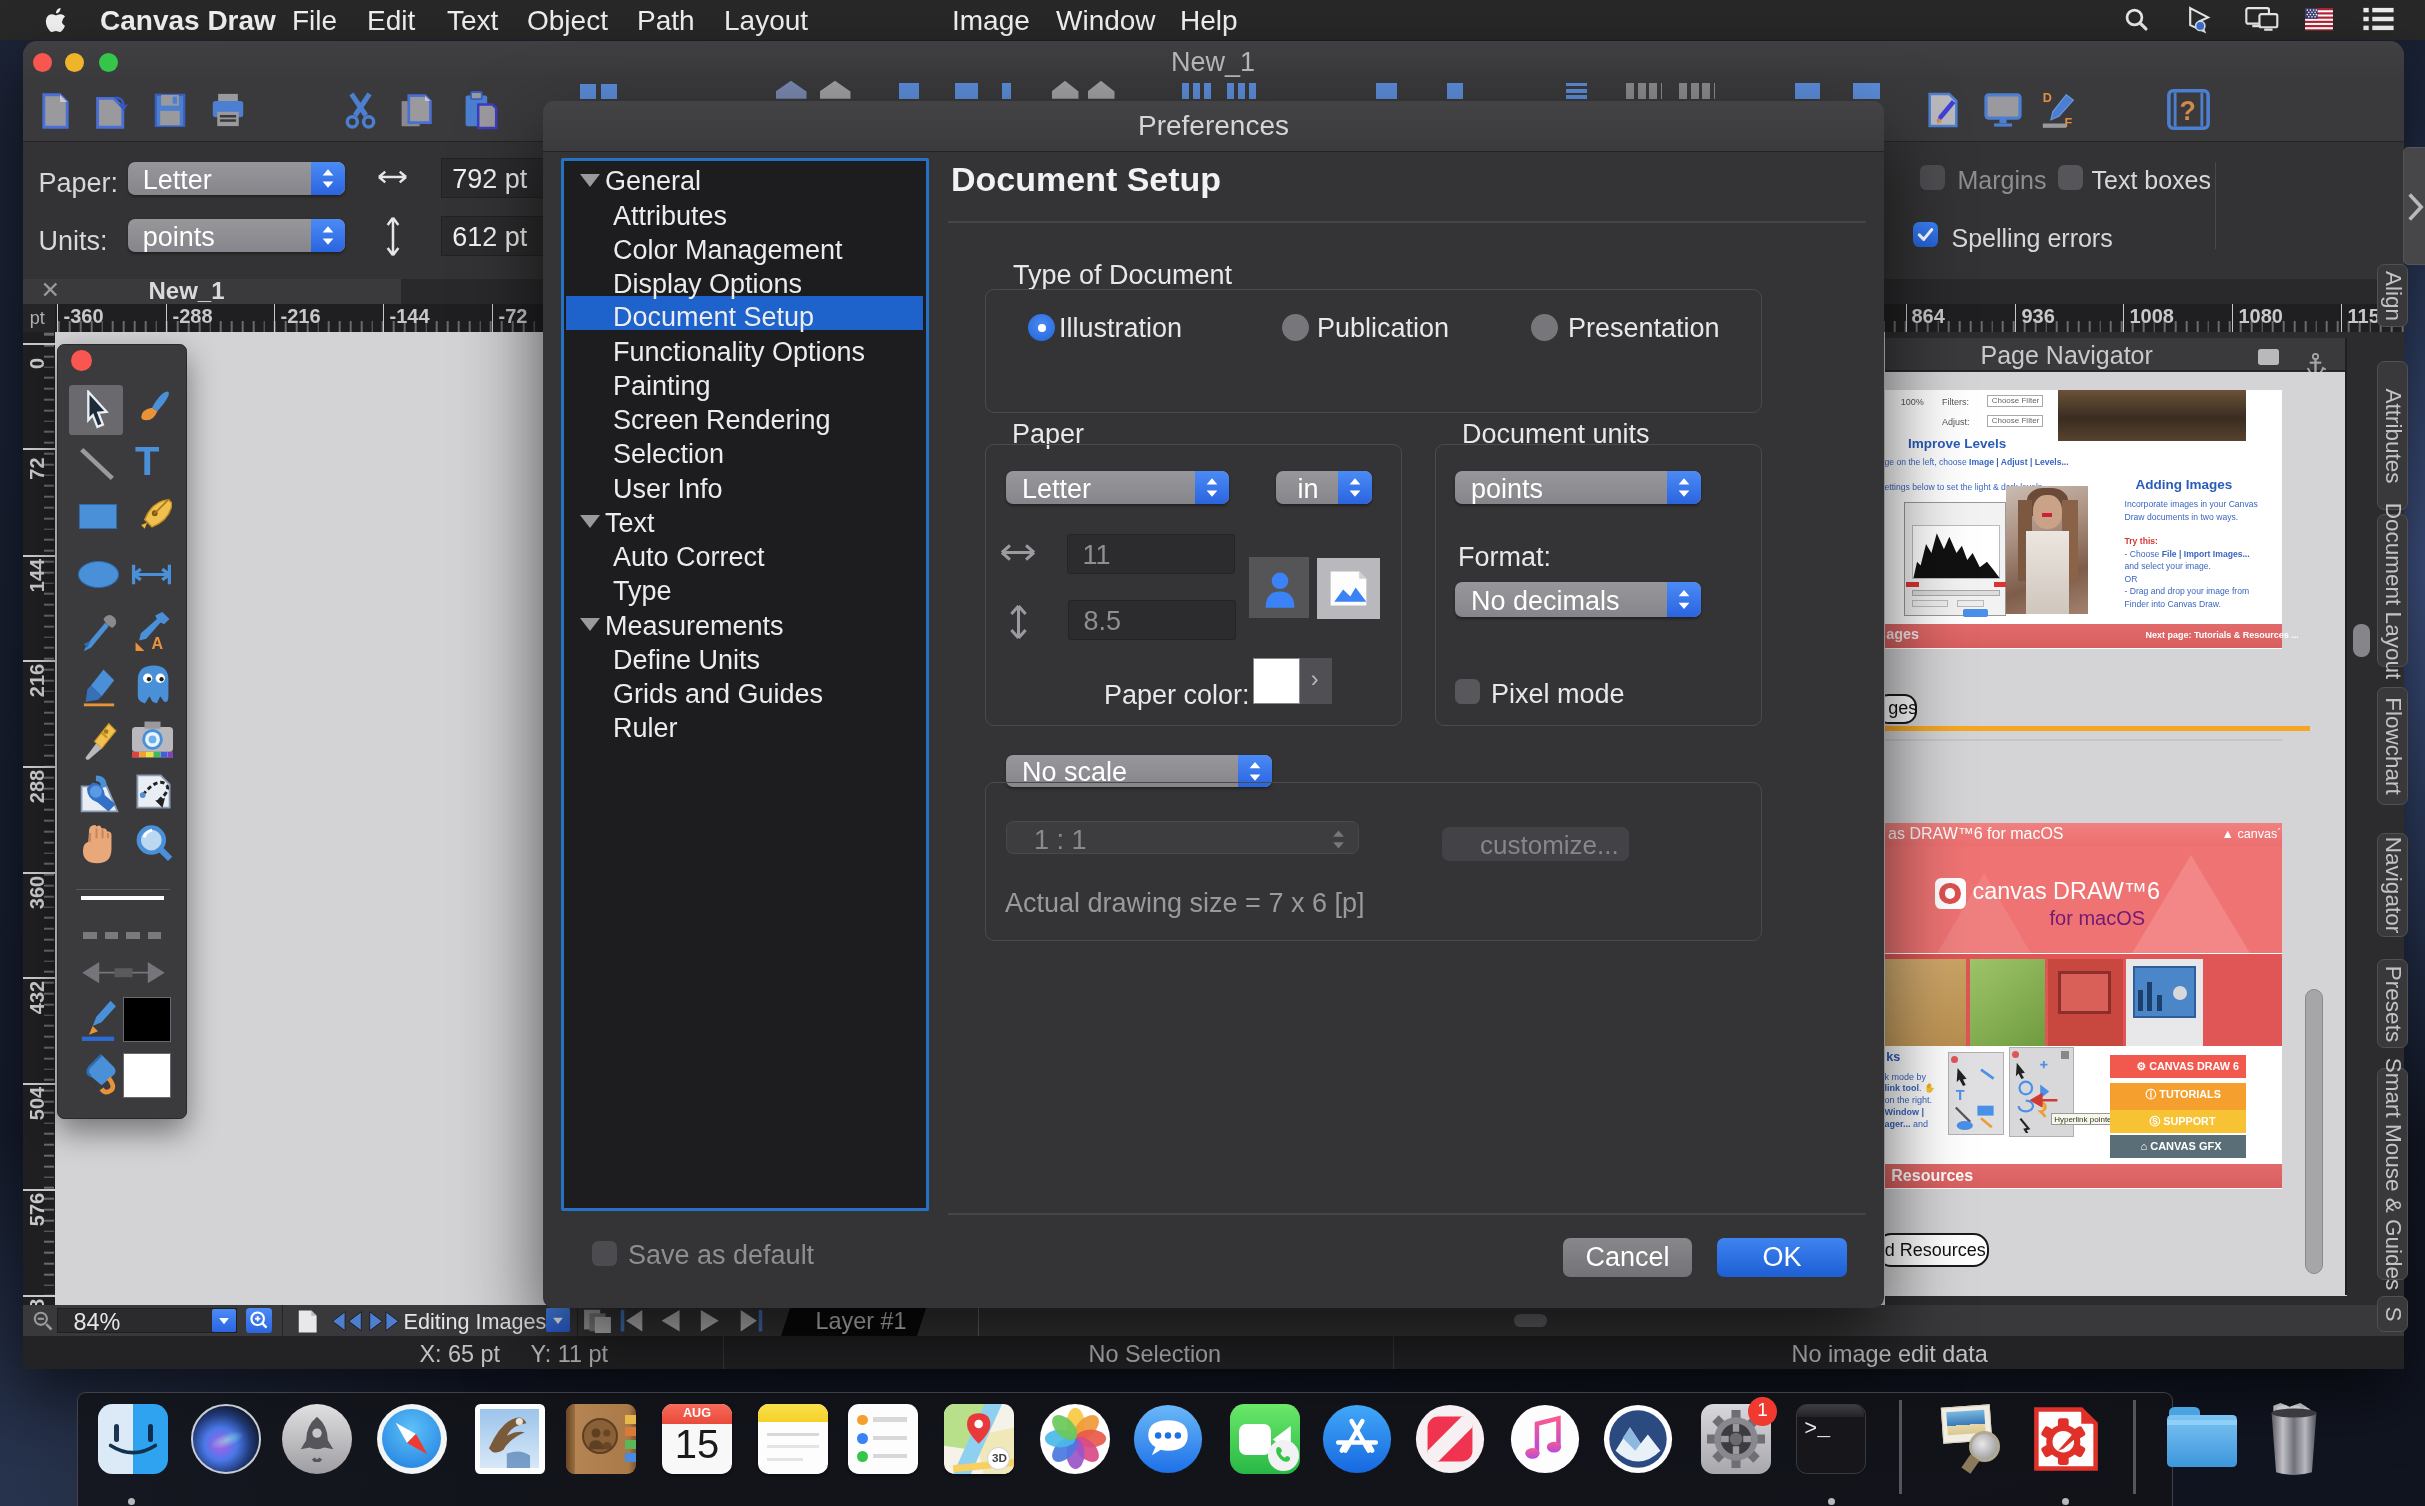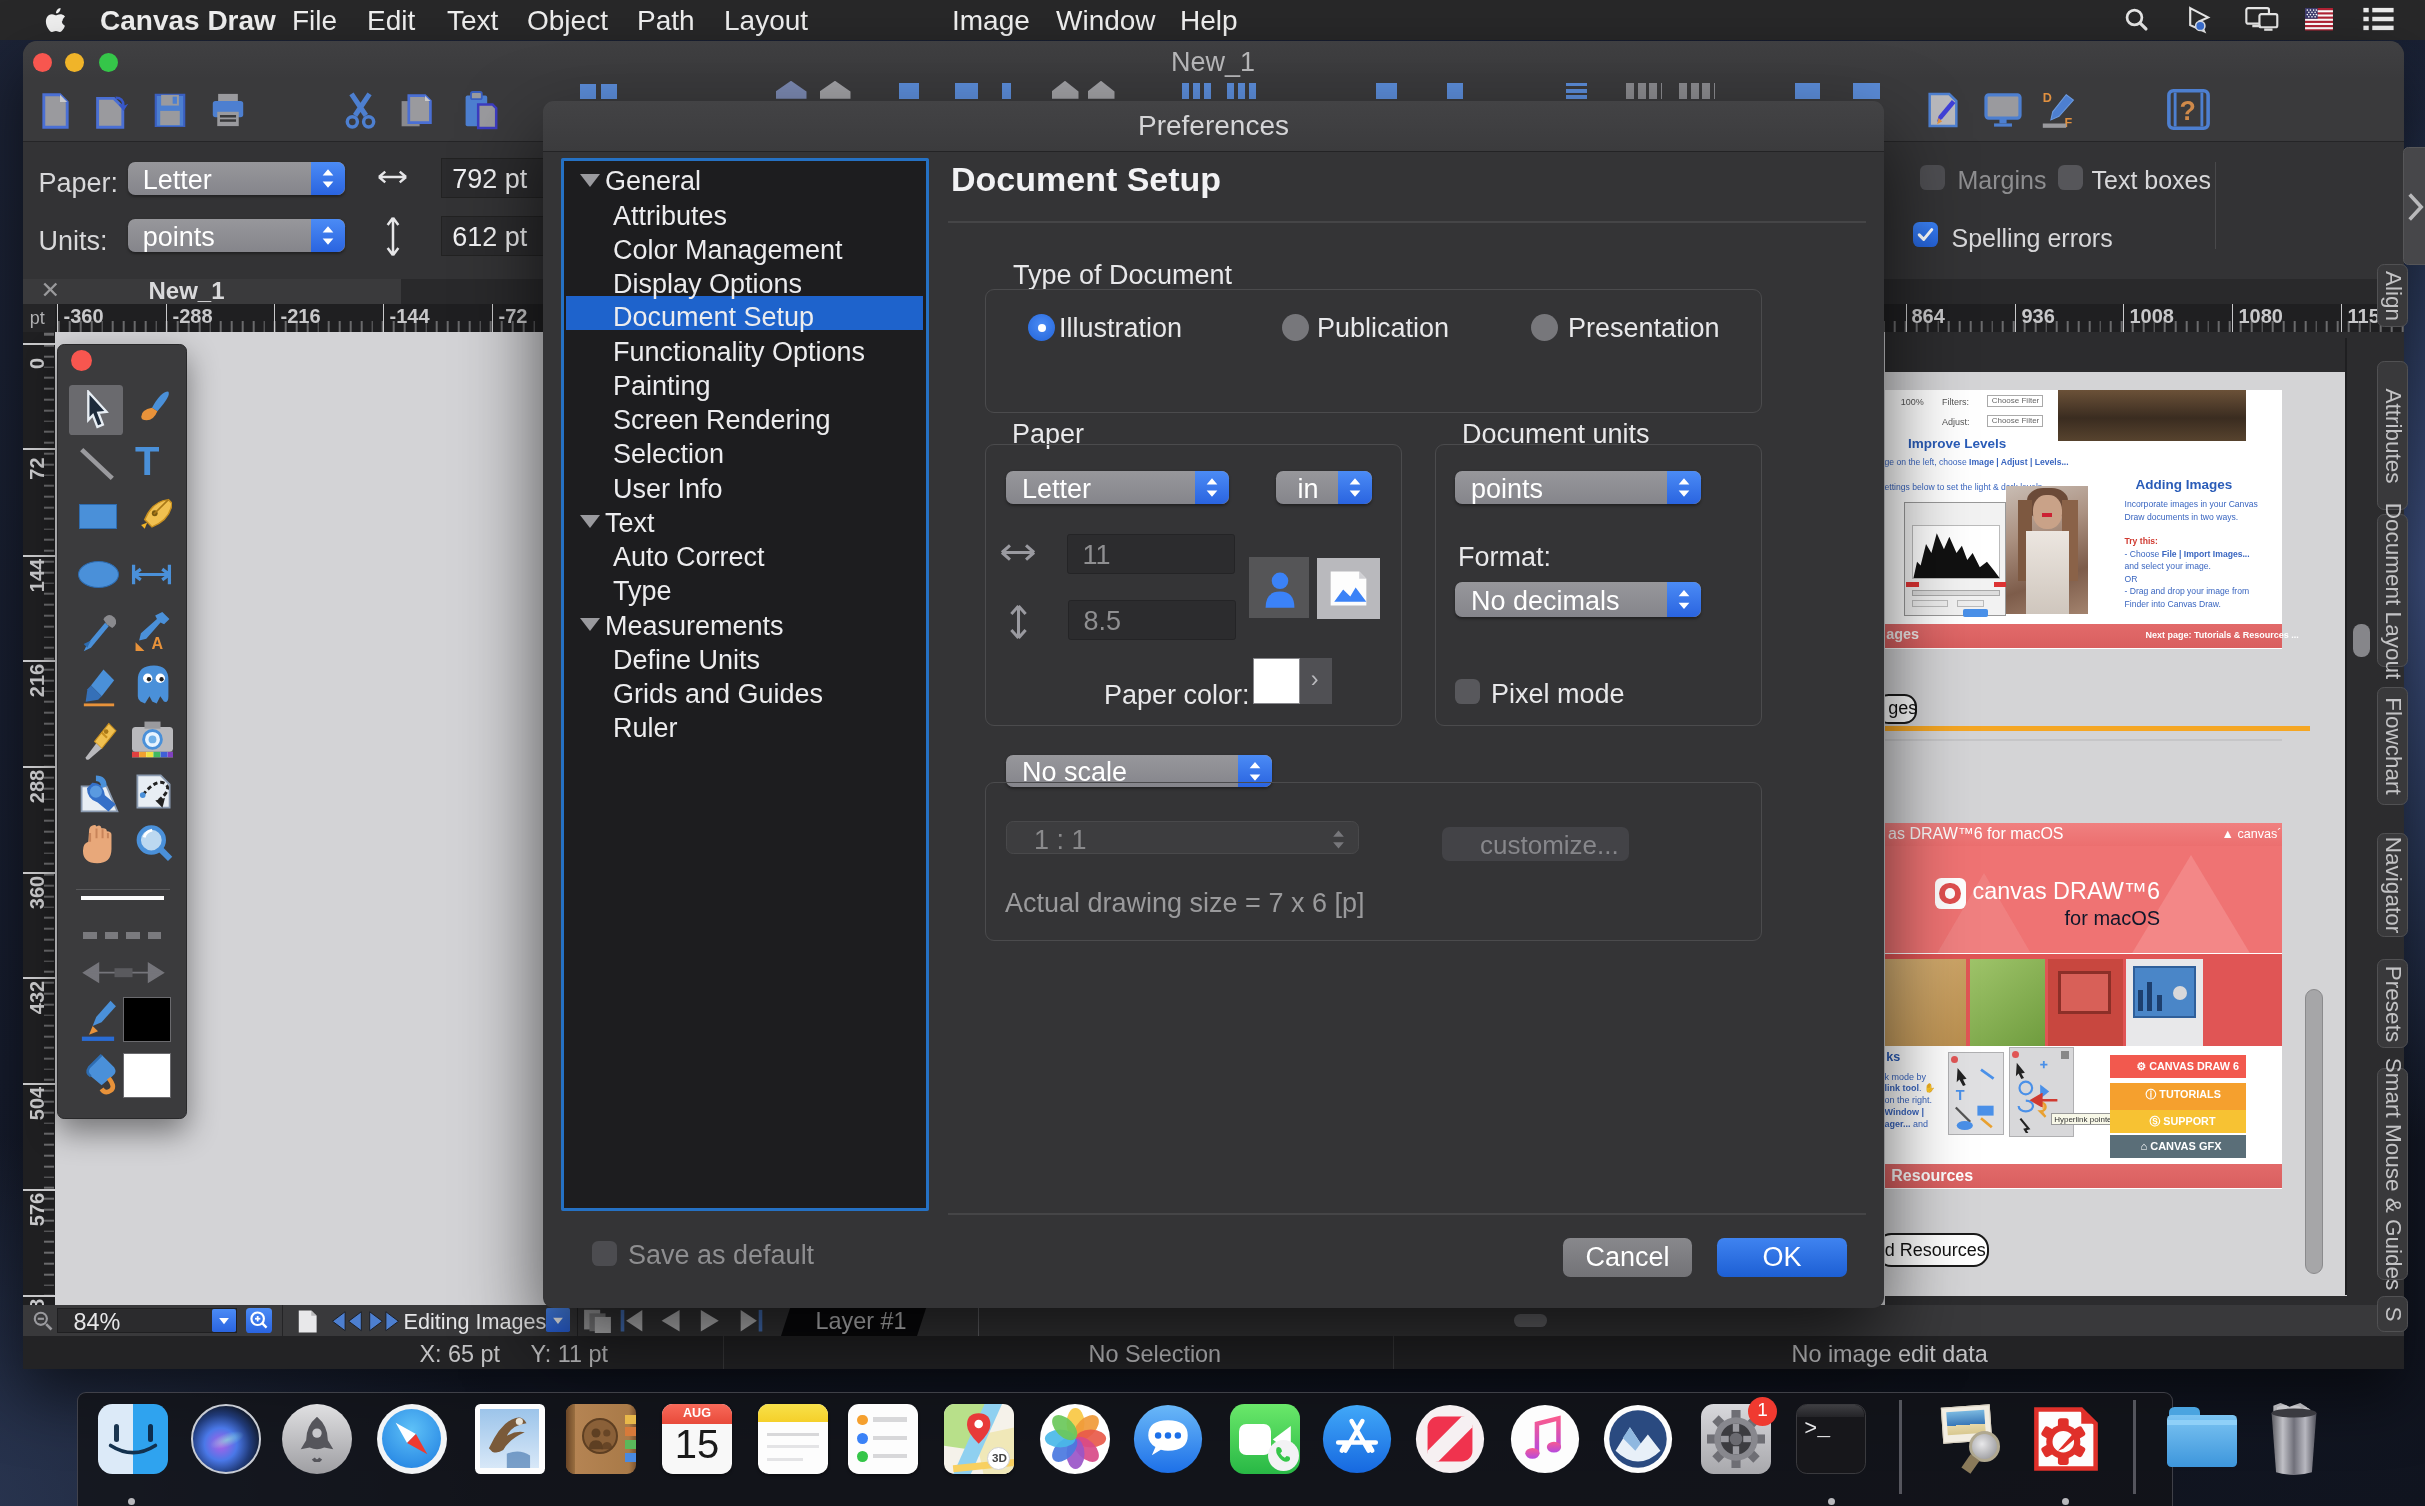--- a/index.html
+++ b/index.html
@@ -335,20 +335,30 @@
       <span class="abs" style="left:-14.4px;top:654px;font-size:20px;font-weight:bold;color:#c8c8ca;display:inline-block;width:58px;text-align:center;transform:rotate(-90deg);">432</span>
       <div class="abs" style="left:0;top:751px;width:32px;height:1.8px;background:#c8c8ca;"></div>
       <span class="abs" style="left:-14.4px;top:760px;font-size:20px;font-weight:bold;color:#c8c8ca;display:inline-block;width:58px;text-align:center;transform:rotate(-90deg);">504</span>
       <div class="abs" style="left:0;top:857px;width:32px;height:1.8px;background:#c8c8ca;"></div>
       <span class="abs" style="left:-14.4px;top:866px;font-size:20px;font-weight:bold;color:#c8c8ca;display:inline-block;width:58px;text-align:center;transform:rotate(-90deg);">576</span>
       <div class="abs" style="left:0;top:963px;width:32px;height:1.8px;background:#c8c8ca;"></div>
       <span class="abs" style="left:-14.4px;top:972px;font-size:20px;font-weight:bold;color:#c8c8ca;display:inline-block;width:58px;text-align:center;transform:rotate(-90deg);">648</span>
     </div>
     <div class="abs" id="canvas"></div>
     <div class="abs" id="panelarea">
+      <div class="abs" style="left:0;top:6.3px;width:462px;height:33px;background:#3a3a3c;border-bottom:1.8px solid #242426;">
+        <span style="position:absolute;left:96px;top:2.7px;font-size:25px;color:#c9c9cb;">Page Navigator</span>
+        <div style="position:absolute;left:373px;top:10.8px;width:21px;height:16px;background:#b9b9bb;border-radius:2.7px;"></div>
+        <svg style="position:absolute;left:420px;top:13.5px;" width="21" height="24" viewBox="0 0 23 27">
+          <circle cx="11.5" cy="5" r="3" fill="none" stroke="#a6a6a8" stroke-width="2"></circle>
+          <line x1="11.5" y1="8" x2="11.5" y2="24" stroke="#a6a6a8" stroke-width="2.6"></line>
+          <line x1="5" y1="12" x2="18" y2="12" stroke="#a6a6a8" stroke-width="2.4"></line>
+          <path d="M3 18 q2 7 8.5 7 q6.5 0 8.5-7 l3 2" stroke="#a6a6a8" stroke-width="2.2" fill="none"></path>
+        </svg>
+      </div>
       <div class="abs" style="left:0;top:40px;width:462px;height:924px;background:#d4d4d6;overflow:hidden;">
 
         <div class="abs" style="left:0;top:18px;width:397px;height:259px;background:#ffffff;">
           <div class="abs" style="left:3.6px;top:4.5px;width:162px;height:38px;">
             <span style="position:absolute;left:12.6px;top:2.7px;font-size:9px;color:#555;">100%</span>
             <span style="position:absolute;left:54px;top:2.7px;font-size:9px;color:#555;">Filters:</span>
             <div style="position:absolute;left:99px;top:0px;width:56px;height:12.6px;border:0.9px solid #aaa;font-size:8px;color:#666;">
               <span style="position:absolute;left:3.6px;top:0.9px;">Choose Filter</span>
             </div>
             <span style="position:absolute;left:54px;top:22.5px;font-size:9px;color:#555;">Adjust:</span>
@@ -408,21 +418,21 @@
             <span style="position:absolute;left:337px;top:3.6px;font-size:12.6px;color:#fff;white-space:nowrap;">▲ canvas´</span>
           </div>
           <div class="abs" style="left:0;top:23.4px;width:397px;height:107px;background:#ef7373;overflow:hidden;">
             <div style="position:absolute;left:36px;top:27px;width:0;height:0;border-left:63px solid transparent;border-right:63px solid transparent;border-bottom:108px solid rgba(240,130,130,.9);"></div>
             <div style="position:absolute;left:225px;top:9px;width:0;height:0;border-left:81px solid transparent;border-right:81px solid transparent;border-bottom:135px solid rgba(244,140,140,.8);"></div>
             <div style="position:absolute;left:50px;top:32px;width:31px;height:31px;background:#fff;border-radius:6.3px;">
               <div style="position:absolute;left:4.5px;top:4.5px;width:21.6px;height:21.6px;border-radius:50%;background:#e05050;"></div>
               <div style="position:absolute;left:10px;top:10px;width:10.8px;height:10.8px;border-radius:50%;background:#fff;"></div>
             </div>
             <span style="position:absolute;left:88px;top:32px;font-size:23.4px;color:#fff;white-space:nowrap;">canvas DRAW™6</span>
-            <span style="position:absolute;left:180px;top:61px;font-size:20px;color:#0f172a;white-space:nowrap;">for macOS</span>
+            <span style="position:absolute;left:165px;top:61px;font-size:20px;color:#701a75;white-space:nowrap;">for macOS</span>
           </div>
           <div class="abs" style="left:0;top:131px;width:397px;height:92px;background:#e05555;">
             <div style="position:absolute;left:0;top:4.5px;width:81px;height:87px;background:linear-gradient(140deg,#d8b276,#b98e4e);"></div>
             <div style="position:absolute;left:85px;top:4.5px;width:75px;height:87px;background:linear-gradient(140deg,#9fc46a,#6f9c3e);"></div>
             <div style="position:absolute;left:163px;top:4.5px;width:75px;height:87px;background:#c8473f;">
               <div style="position:absolute;left:10.8px;top:12.6px;width:53px;height:43px;border:3.6px solid #8c2f28;background:#d86058;"></div>
             </div>
             <div style="position:absolute;left:241px;top:4.5px;width:77px;height:87px;background:#e8e8ea;">
               <div style="position:absolute;left:7.2px;top:7.2px;width:63px;height:52px;background:#4a86c8;border:2.7px solid #2f5f9a;"></div>
               <div style="position:absolute;left:12.6px;top:31px;width:5.4px;height:21.6px;background:#1d3f6e;"></div>

